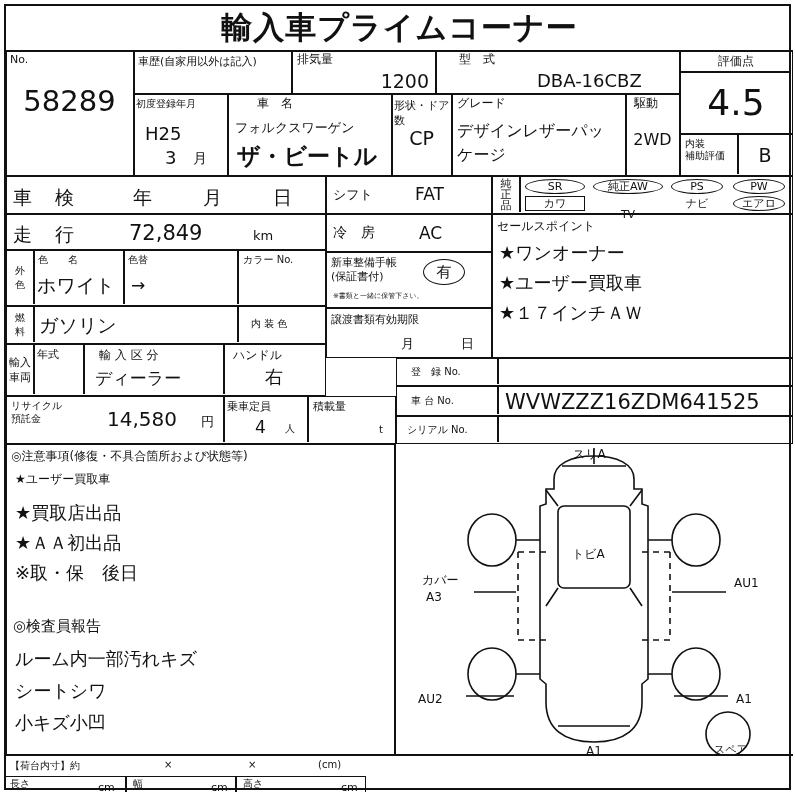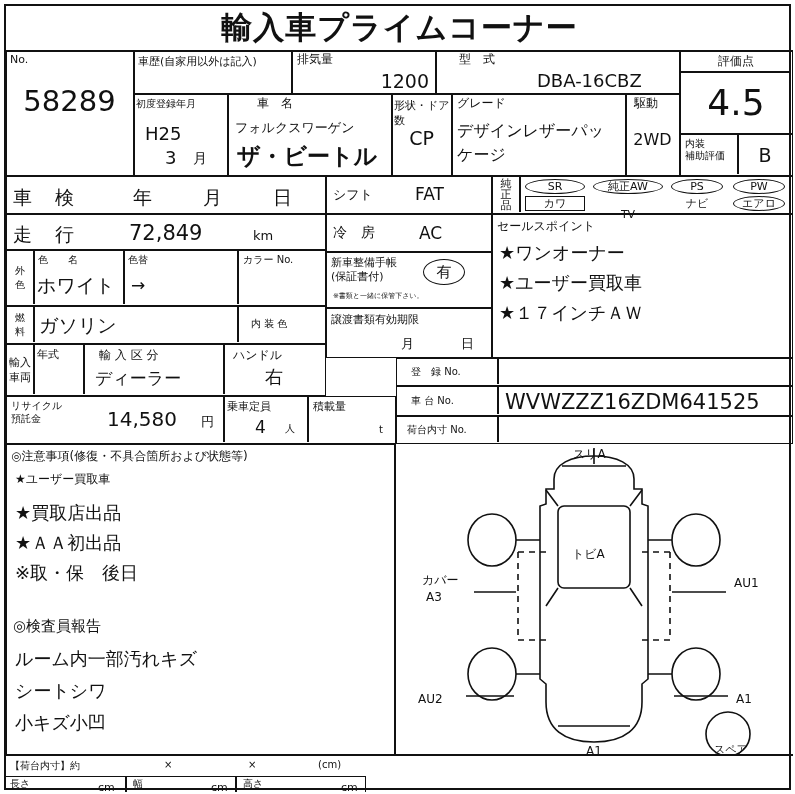--- a/index.html
+++ b/index.html
@@ -245,21 +245,21 @@
     <div class="abs mini" style="left:14px;top:6px;">登　録 No.</div>
     <div class="hr" style="left:100px;top:0;width:1.6px;height:25px;"></div>
     <div class="abs" style="left:110px;top:4px;font-size:16px;"></div>
   </div>
   <div class="bx" style="left:390px;top:380px;width:397px;height:30px;">
     <div class="abs mini" style="left:14px;top:7px;">車 台 No.</div>
     <div class="hr" style="left:100px;top:0;width:1.6px;height:27px;"></div>
     <div class="abs" style="left:108px;top:3px;font-size:21px;">WVWZZZ16ZDM641525</div>
   </div>
   <div class="bx" style="left:390px;top:410px;width:397px;height:28px;">
-    <div class="abs mini" style="left:10px;top:6px;">荷台内寸 No.</div>
+    <div class="abs mini" style="left:10px;top:6px;">シリアル No.</div>
     <div class="hr" style="left:100px;top:0;width:1.6px;height:25px;"></div>
     <div class="abs" style="left:110px;top:4px;font-size:16px;"></div>
   </div>
 
   <div class="bx" style="left:0;top:438px;width:390px;height:310px;border-right:none;border-bottom:none;">
     <div class="abs" style="left:4px;top:3px;font-size:12px;">◎注意事項(修復・不具合箇所および状態等)</div>
     <div class="abs" style="left:8px;top:26px;font-size:12px;">★ユーザー買取車</div>
     <div class="abs" style="left:8px;top:56px;font-size:18px;">★買取店出品</div>
     <div class="abs" style="left:8px;top:86px;font-size:18px;">★ＡＡ初出品</div>
     <div class="abs" style="left:8px;top:116px;font-size:18px;">※取・保　後日</div>

